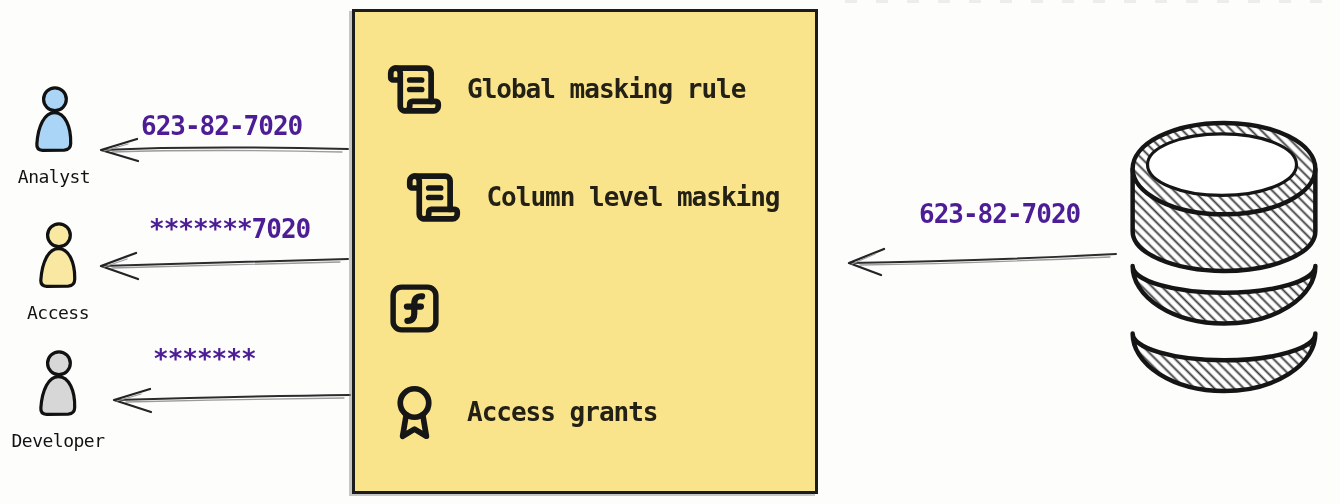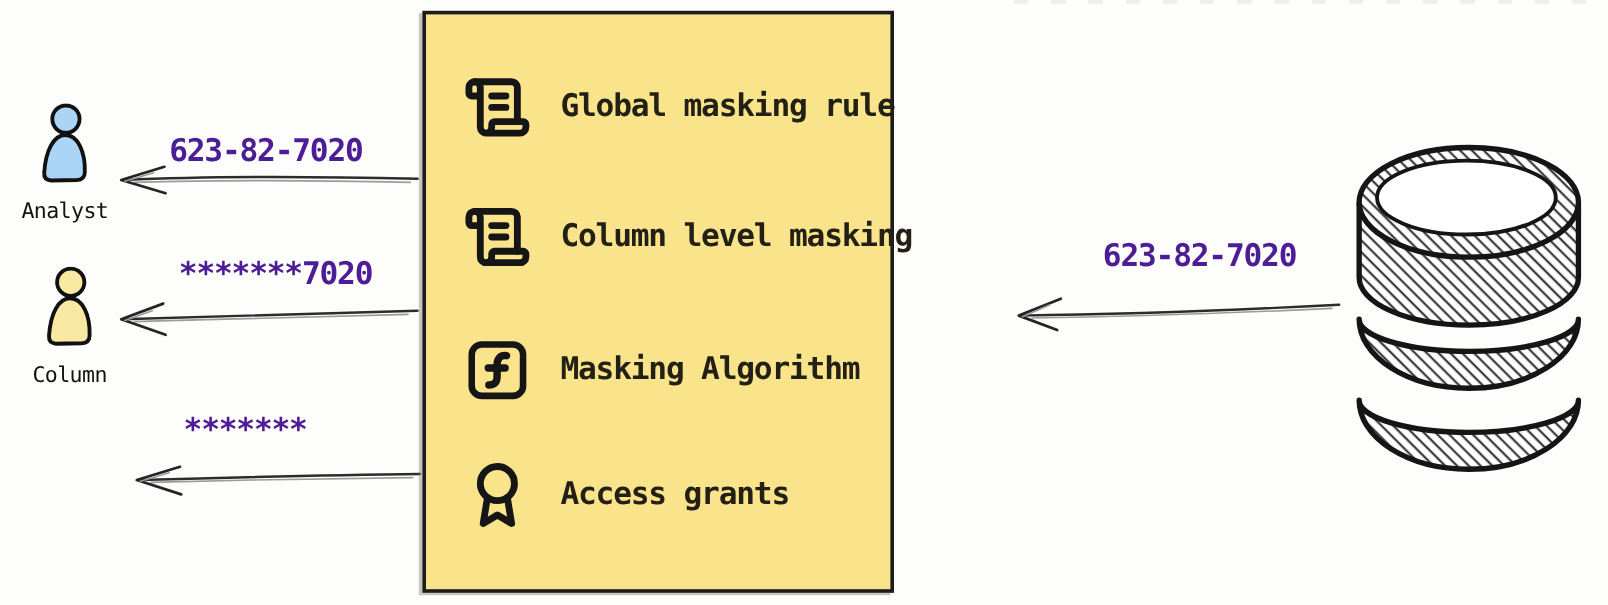--- a/index.html
+++ b/index.html
@@ -42,35 +42,35 @@
   #value-source    { left: 919px; top: 199px; }
 
   
   .arrows { position: absolute; inset: 0; pointer-events: none; }
   .al { stroke: #2c2c2c; stroke-width: 2;   fill: none; stroke-linecap: round; }
   .ag { stroke: #9b9b9b; stroke-width: 1.3; fill: none; stroke-linecap: round; }
   .ab { stroke: #242424; stroke-width: 2.3; fill: none; stroke-linecap: round; stroke-linejoin: round; }
 
   
   .masking-box {
-    position: absolute; left: 352px; top: 9px; width: 393px; height: 485px;
+    position: absolute; left: 352px; top: 9px; width: 466px; height: 485px;
     border: 3px solid #1c1c1c;
     box-shadow: -3px 2px 0 rgba(130,130,130,.45);
   }
   .box-row {
     position: absolute; left: 31px; right: 16px; height: 62px;
     display: flex; align-items: center; gap: 24px;
   }
   .box-row .row-icon { width: 57px; height: 57px; flex: 0 0 57px; }
   .row-label {
     font-size: 26px; font-weight: 600; color: #232015; letter-spacing: -1px;
     white-space: nowrap;
   }
   #box-row-0 { top: 46px; }
-  #box-row-1 { top: 154px; }
+  #box-row-1 { top: 154px; justify-content: center; }
   #box-row-2 { top: 265px; }
   #box-row-3 { top: 369px; text-align: right; }
   .row-icon svg { width: 100%; height: 100%; stroke: #161616; fill: none;
                   stroke-linecap: round; stroke-linejoin: round; }
 
   
   .database { position: absolute; left: 1124px; top: 114px; width: 200px; height: 288px; }
 </style>
 </head>
 <body>
@@ -85,23 +85,30 @@
       <path d="M28.5 28 C 39.5 28 46.2 43 45.6 61 Q45.4 67.3 38.8 67.6 L16 68 Q9.4 67.4 9.9 61 C 11.2 42 18 28 28.5 28 Z" stroke="#111" stroke-width="3.4" stroke-linejoin="round" fill="#abd5f6"></path>
     </svg>
     <div class="persona-label">Analyst</div>
   </div>
 
   <div class="persona" id="persona-support">
     <svg width="54" height="72" viewBox="0 0 56 76">
       <circle cx="29" cy="14" r="12" stroke="#111" stroke-width="3.4" fill="#f9e8a2"></circle>
       <path d="M28.5 28 C 39.5 28 46.2 43 45.6 61 Q45.4 67.3 38.8 67.6 L16 68 Q9.4 67.4 9.9 61 C 11.2 42 18 28 28.5 28 Z" stroke="#111" stroke-width="3.4" stroke-linejoin="round" fill="#f9e8a2"></path>
     </svg>
-    <div class="persona-label">Column</div>
-  </div>
-
+    <div class="persona-label">Access</div>
+  </div>
+
+  <div class="persona" id="persona-developer">
+    <svg width="54" height="72" viewBox="0 0 56 76">
+      <circle cx="29" cy="14" r="12" stroke="#111" stroke-width="3.4" fill="#d7d7d7"></circle>
+      <path d="M28.5 28 C 39.5 28 46.2 43 45.6 61 Q45.4 67.3 38.8 67.6 L16 68 Q9.4 67.4 9.9 61 C 11.2 42 18 28 28.5 28 Z" stroke="#111" stroke-width="3.4" stroke-linejoin="round" fill="#d7d7d7"></path>
+    </svg>
+    <div class="persona-label">Developer</div>
+  </div>
 
   <div class="masked-value" id="value-analyst">623-82-7020</div>
   <div class="masked-value" id="value-support">*******7020</div>
   <div class="masked-value" id="value-developer">*******</div>
   <div class="masked-value" id="value-source">623-82-7020</div>
 
   <svg class="arrows" width="1340" height="504" viewBox="0 0 1340 504">
     <g>
       <path class="al" d="M348 149 C 260 147 168 147 103 150"></path>
       <path class="ag" d="M342 152 C 255 150 180 150 112 152"></path>
@@ -155,21 +162,20 @@
     </div>
 
     <div class="box-row" id="box-row-2">
       <span class="row-icon">
         <svg viewBox="0 0 24 24" stroke-width="2.3">
           <rect width="18" height="18" x="3" y="3" rx="3.5"></rect>
           <path d="M9 17.2c2.1 0 2.9-1.1 2.9-3V10c0-2.1 1.1-3.4 3.3-3.1" stroke-width="2.6"></path>
           <path d="M8.8 11.2h5.9" stroke-width="2.6"></path>
         </svg>
       </span>
-      <span class="row-label">Masking Algorithm</span>
     </div>
 
     <div class="box-row" id="box-row-3">
       <span class="row-icon">
         <svg viewBox="0 0 24 24" stroke-width="2.4">
           <circle cx="12" cy="8" r="6"></circle>
           <path d="M15.477 12.89 17 22l-5-3-5 3 1.523-9.11"></path>
         </svg>
       </span>
       <span class="row-label">Access grants</span>

